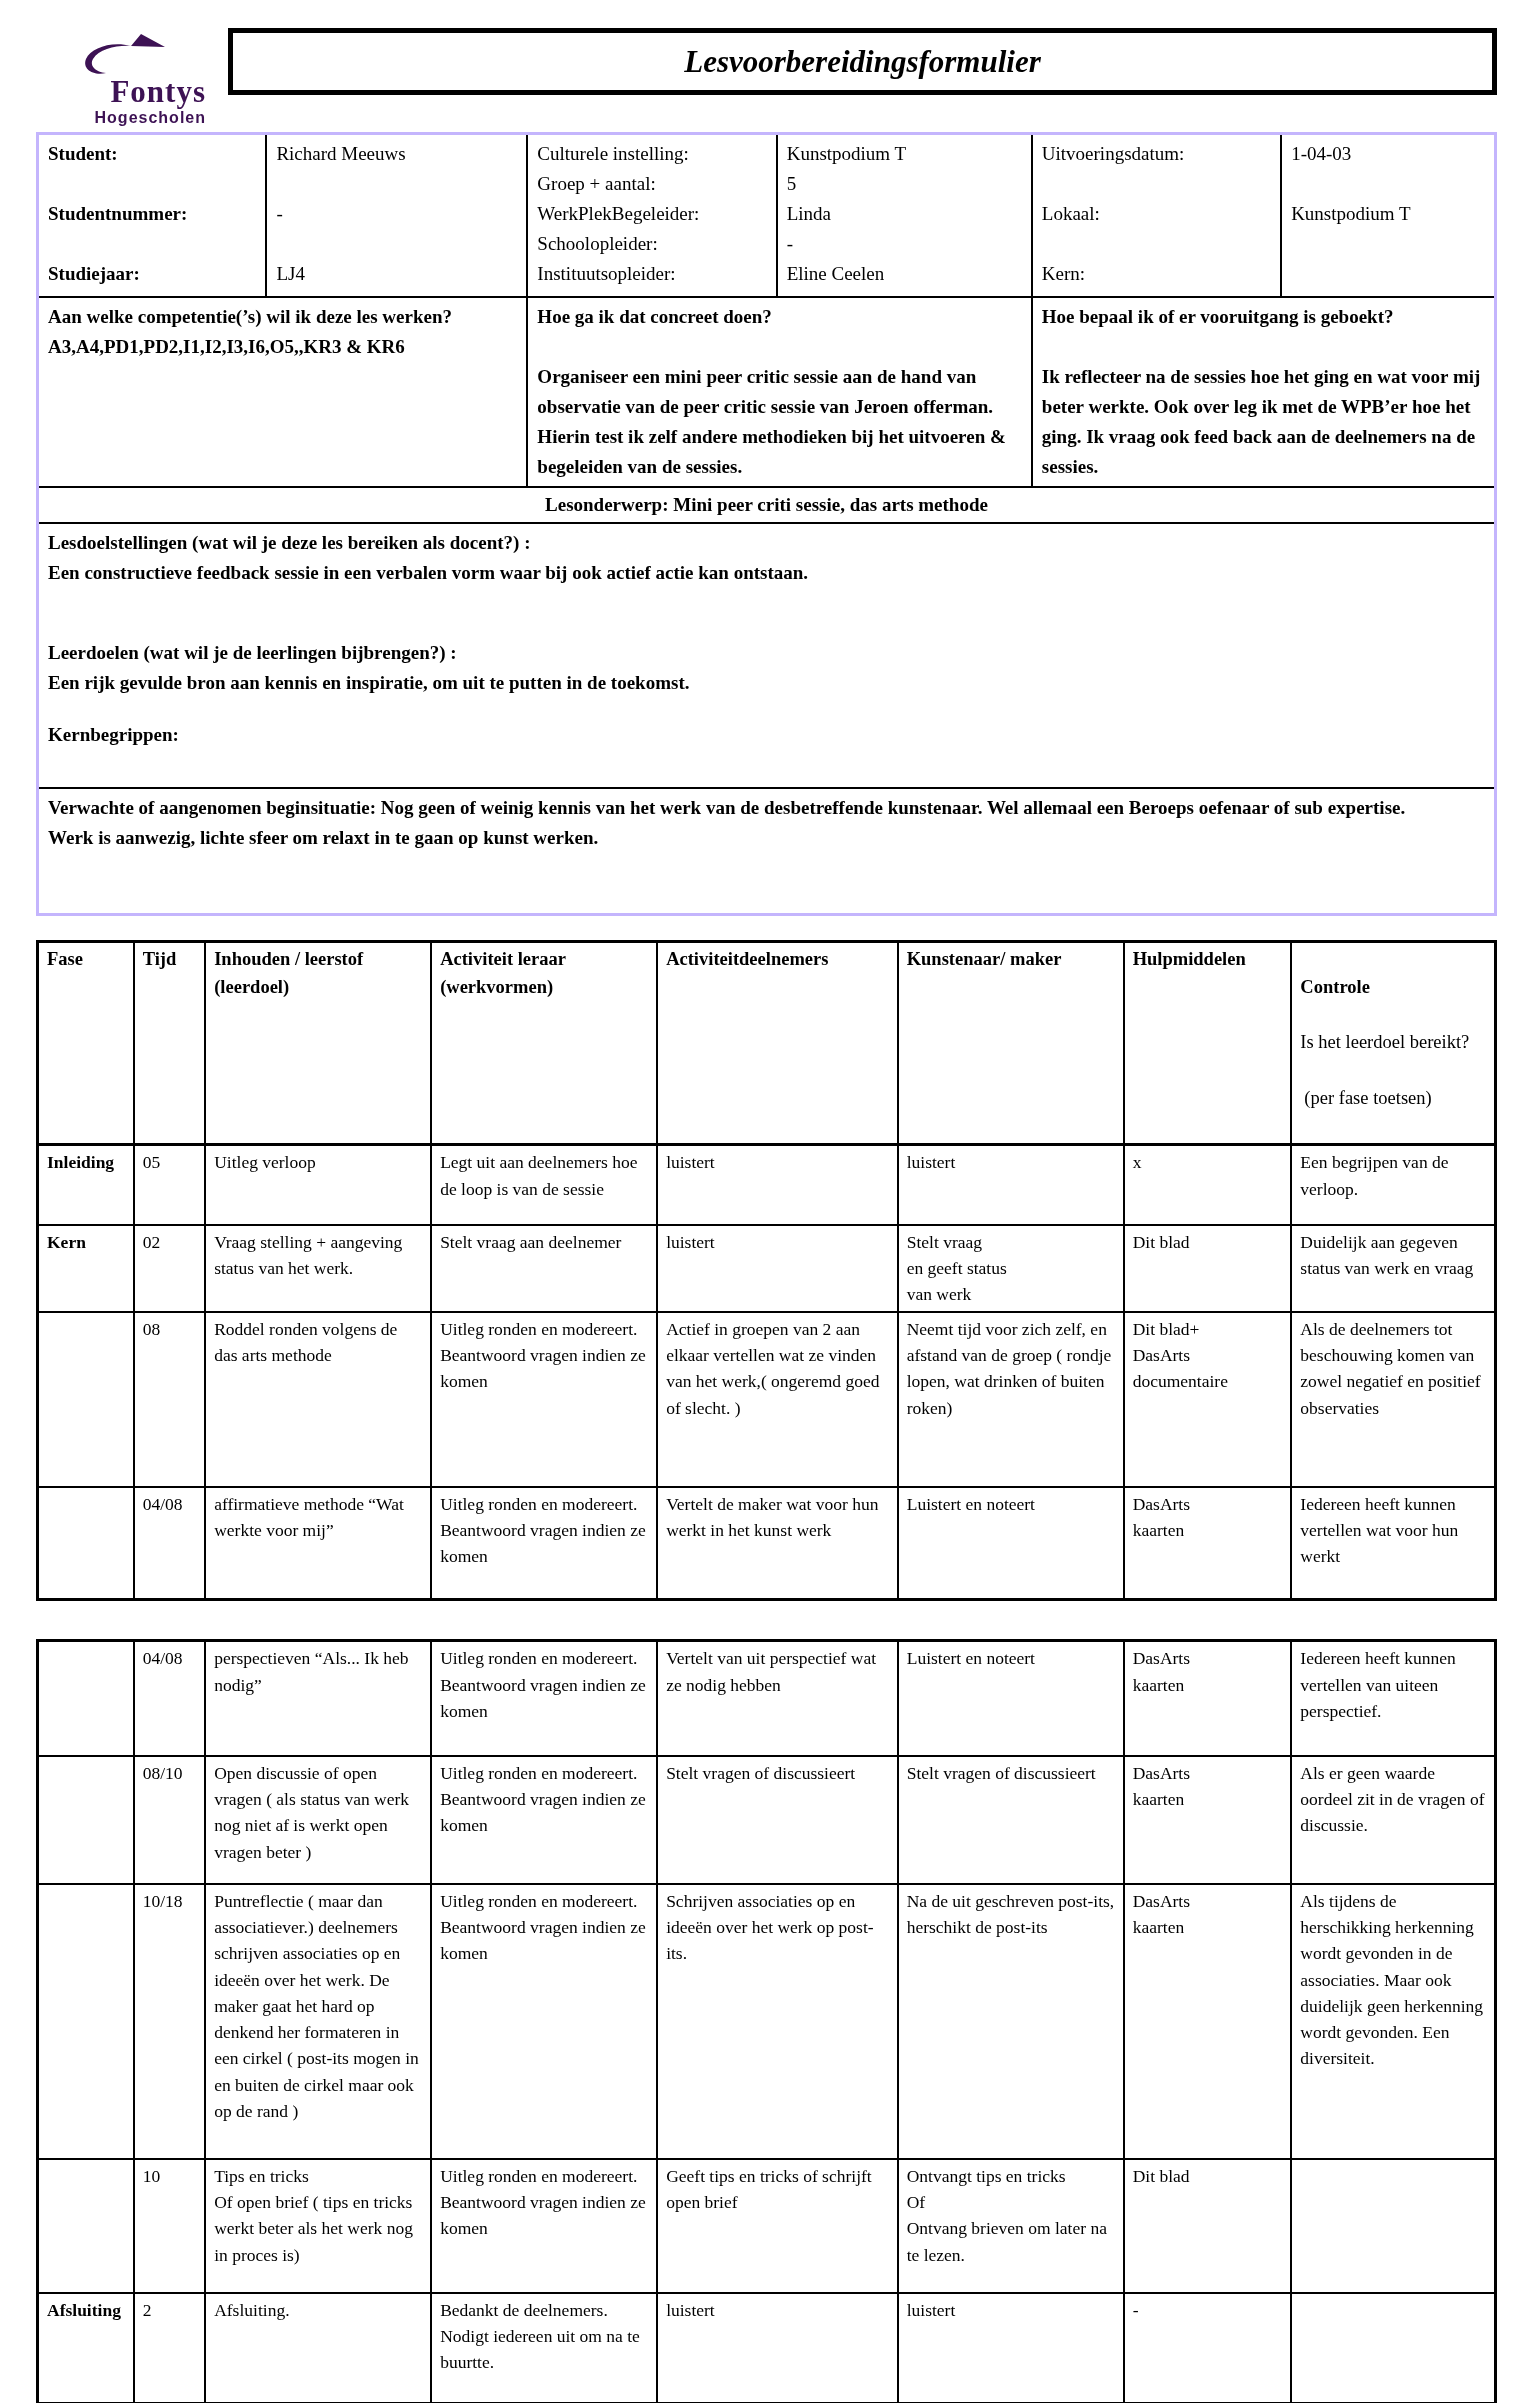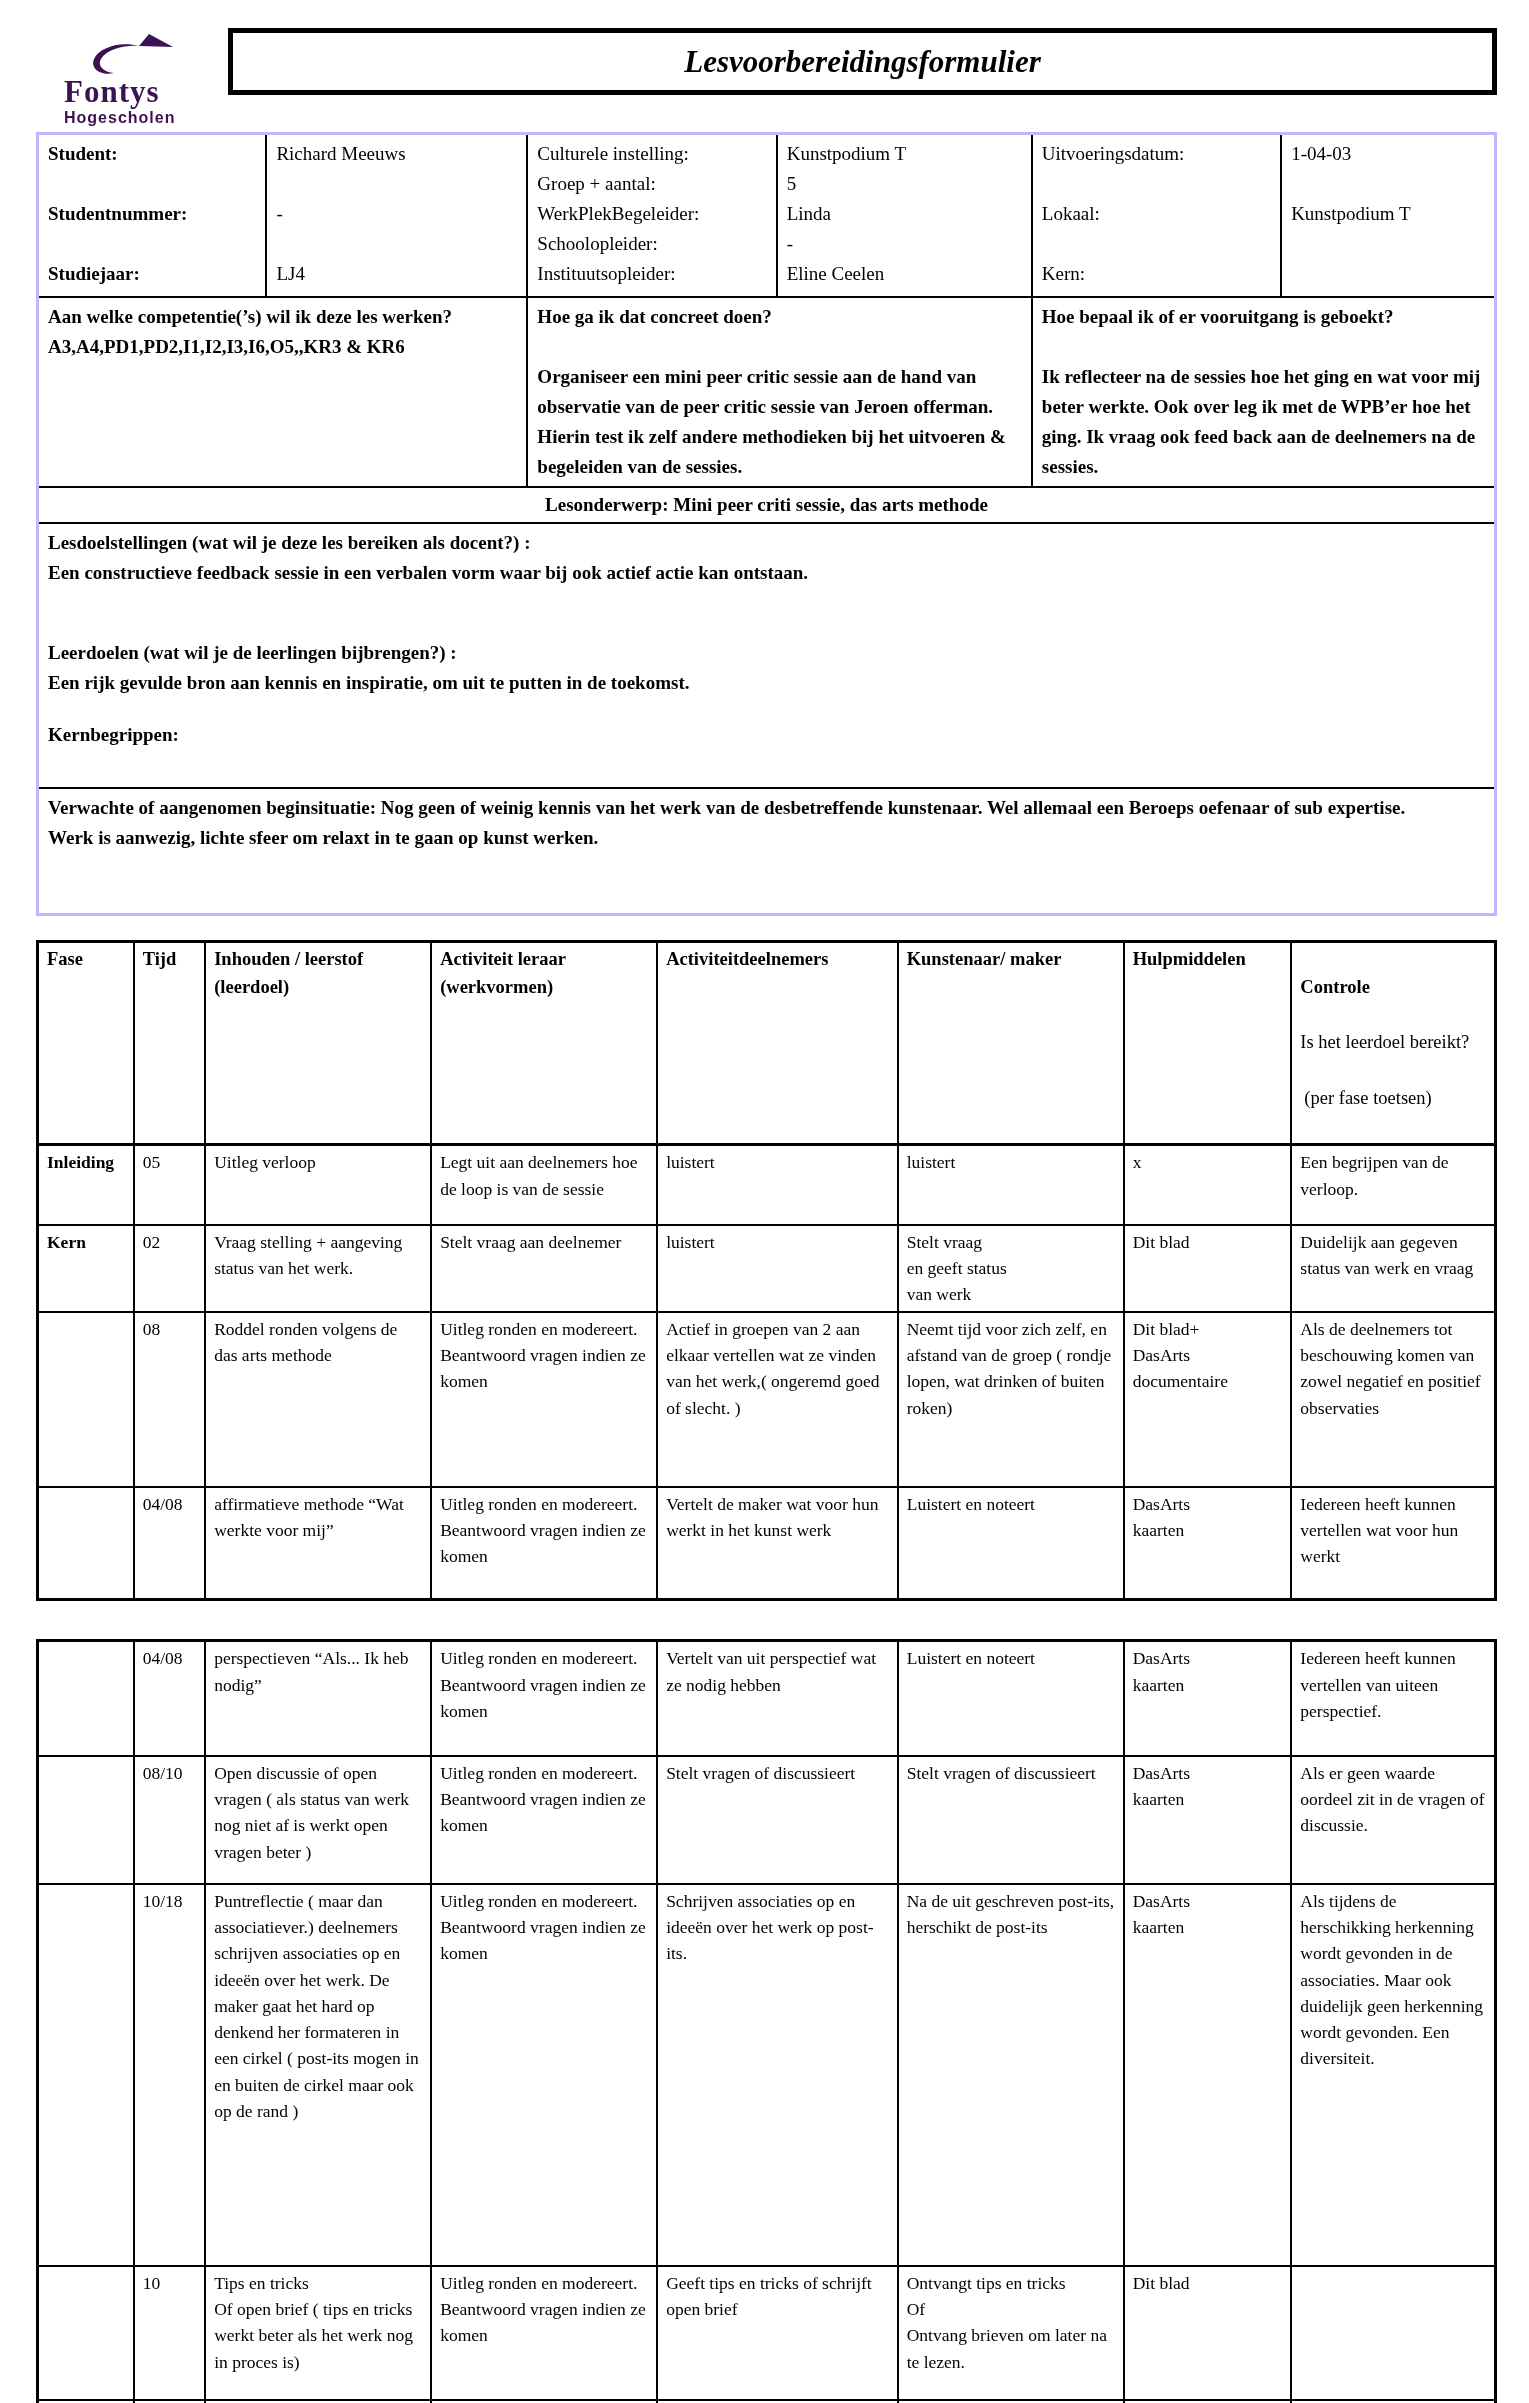--- a/index.html
+++ b/index.html
@@ -3,21 +3,21 @@
 <meta charset="utf-8">
 <style>
   html,body{margin:0;padding:0;background:#e8e8e8;}
   .page{
     width:1529px;height:2403px;background:#ffffff;position:relative;
     font-family:"Liberation Serif","DejaVu Serif",serif;color:#000;
     box-sizing:border-box;padding:28px 32px 0 36px;overflow:hidden;
   }
   
   .hdr{position:relative;height:74px;margin-bottom:30px;}
-  .logo{position:absolute;left:28px;top:2px;width:150px;text-align:left;line-height:1;}
+  .logo{position:absolute;left:20px;top:2px;width:150px;text-align:right;line-height:1;}
   .logo .bird{display:block;margin:0 auto -6px auto;}
   .logo .brand{font-weight:bold;font-size:31px;letter-spacing:1px;}
   .logo .sub{font-family:"Liberation Sans","DejaVu Sans",sans-serif;font-weight:bold;font-size:16px;letter-spacing:1px;margin-top:3px;}
   .titlebox{
     margin-left:192px;box-sizing:border-box;width:calc(100% - 192px);
     border:5px solid #000;height:67px;display:flex;align-items:center;justify-content:center;
   }
   .titlebox .t{font-size:31px;font-weight:bold;font-style:italic;}
   
   table{border-collapse:collapse;width:100%;table-layout:fixed;}
@@ -252,21 +252,21 @@
       <td>08/10</td>
       <td>Open discussie of open vragen ( als status van werk nog niet af is werkt open vragen beter )</td>
       <td>Uitleg ronden en modereert.
 Beantwoord vragen indien ze komen</td>
       <td>Stelt vragen of discussieert</td>
       <td>Stelt vragen of discussieert</td>
       <td>DasArts
 kaarten</td>
       <td>Als er geen waarde oordeel zit in de vragen of discussie.</td>
     </tr>
-    <tr style="height:382px">
+    <tr style="height:275px">
       <td class="fase-cell"></td>
       <td>10/18</td>
       <td>Puntreflectie ( maar dan associatiever.) deelnemers schrijven associaties op en ideeën over het werk. De maker gaat het hard op denkend her formateren in een cirkel ( post-its mogen in en buiten de cirkel maar ook op de rand )</td>
       <td>Uitleg ronden en modereert.
 Beantwoord vragen indien ze komen</td>
       <td>Schrijven associaties op en ideeën over het werk op post-its.</td>
       <td>Na de uit geschreven post-its, herschikt de post-its</td>
       <td>DasArts
 kaarten</td>
       <td>Als tijdens de herschikking herkenning wordt gevonden in de associaties. Maar ook duidelijk geen herkenning wordt gevonden. Een diversiteit.</td>

